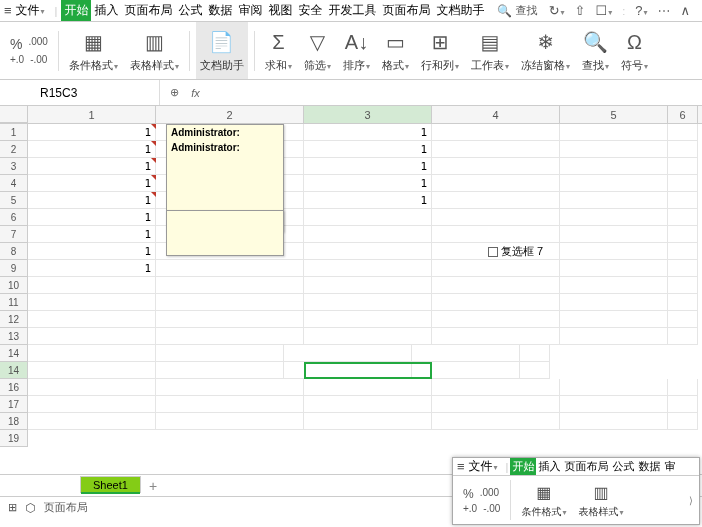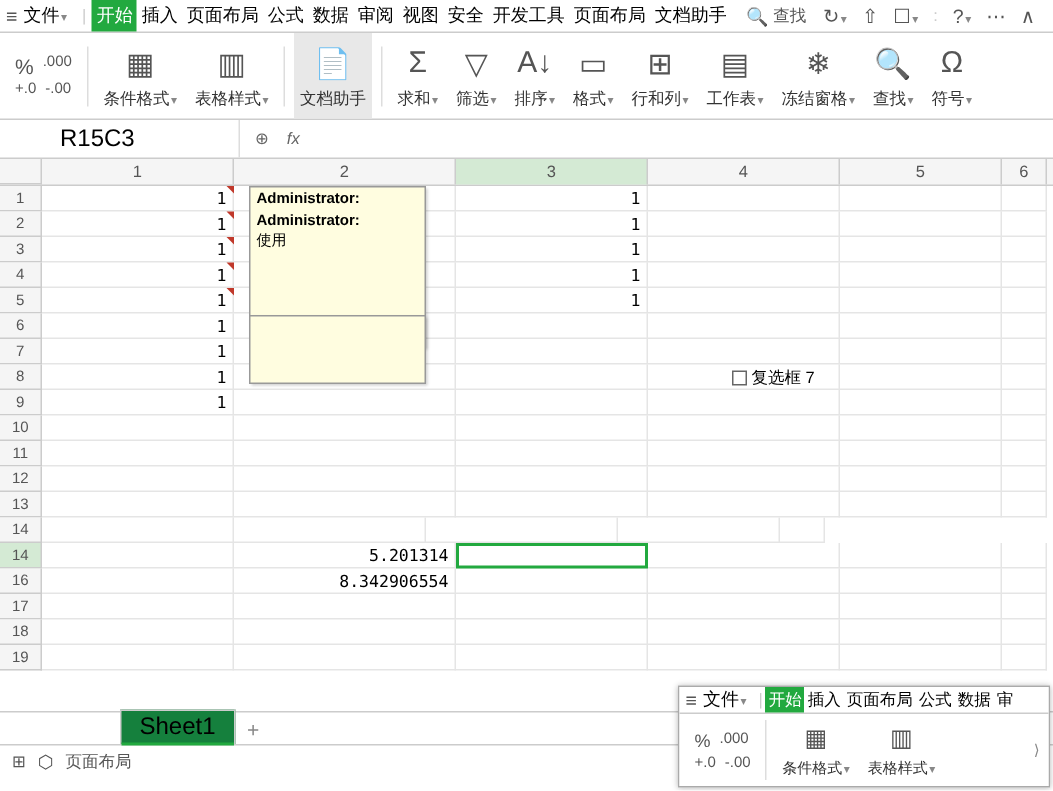--- a/index.html
+++ b/index.html
@@ -16,41 +16,41 @@
 .icon-small { font-size: 13px; color: #555; }
 .ribbon { height: 58px; border-bottom: 1px solid #ccc; display: flex; align-items: center; padding: 0 6px; gap: 4px; background: #fff; }
 .ribbon-group { display: flex; flex-direction: column; align-items: center; justify-content: center; height: 100%; padding: 0 4px; }
 .ribbon-group .big-icon { font-size: 20px; color: #555; height: 28px; display: flex; align-items: center; justify-content: center; }
 .ribbon-group .lbl { font-size: 11px; color: #333; margin-top: 2px; white-space: nowrap; }
 .ribbon-group.active { background: #e8e8e8; }
 .ribbon-sep { width: 1px; height: 40px; background: #ddd; margin: 0 2px; }
 .decimal-group { display: flex; flex-direction: column; gap: 2px; padding: 0 4px; }
 .decimal-row { display: flex; gap: 6px; font-size: 10px; color: #555; }
 .formula-bar { height: 26px; border-bottom: 1px solid #ccc; display: flex; align-items: center; background: #fff; }
-.name-box { width: 160px; border-right: 1px solid #ddd; height: 100%; display: flex; align-items: center; padding-left: 40px; font-size: 16px; }
+.name-box { width: 160px; border-right: 1px solid #ddd; height: 100%; display: flex; align-items: center; padding-left: 40px; font-size: 12px; }
 .fx-area { display: flex; align-items: center; padding-left: 10px; gap: 12px; color: #666; }
 .grid-area { position: relative; height: 368px; overflow: hidden; }
 .col-headers { display: flex; height: 18px; border-bottom: 1px solid #ccc; background: #f5f5f5; }
 .corner { width: 28px; border-right: 1px solid #ccc; border-bottom: 1px solid #ccc; background: #f5f5f5; flex-shrink: 0; }
 .col-h { border-right: 1px solid #ccc; text-align: center; font-size: 11px; line-height: 18px; color: #555; flex-shrink: 0; }
 .col-h.selected { background: #d4ead4; }
 .rows { display: flex; }
 .row-headers { width: 28px; flex-shrink: 0; }
 .row-h { height: 17px; border-right: 1px solid #ccc; border-bottom: 1px solid #ccc; background: #f5f5f5; text-align: center; font-size: 10px; line-height: 17px; color: #555; }
 .row-h.selected { background: #d4ead4; }
 .cells { position: relative; }
 .cell-row { display: flex; height: 17px; }
 .cell { border-right: 1px solid #e5e5e5; border-bottom: 1px solid #e5e5e5; font-size: 11px; line-height: 17px; padding-right: 4px; text-align: right; font-family: "SimSun", monospace; flex-shrink: 0; overflow: hidden; }
 .comment-mark { position: absolute; width: 0; height: 0; border-top: 5px solid #c0392b; border-left: 5px solid transparent; }
 .comment-box { position: absolute; background: #fffde0; border: 1px solid #999; font-size: 10px; padding: 2px 4px; font-family: "SimSun", monospace; box-shadow: 1px 1px 2px rgba(0,0,0,0.2); }
 .selection { position: absolute; border: 2px solid #22a93f; pointer-events: none; }
 .checkbox-ctrl { position: absolute; font-size: 11px; display: flex; align-items: center; gap: 3px; }
 .checkbox-ctrl .box { width: 10px; height: 10px; border: 1px solid #666; }
 .sheet-tabs { height: 22px; border-top: 1px solid #ccc; display: flex; align-items: center; padding-left: 80px; background: #fff; }
-.sheet-tab { padding: 2px 12px; border: 1px solid #ccc; border-bottom: none; font-size: 16px; background: #15803d; position: relative; top: -1px; }
+.sheet-tab { padding: 2px 12px; border: 1px solid #ccc; border-bottom: none; font-size: 11px; background: #84cc16; position: relative; top: -1px; }
 .sheet-tab .underline { height: 2px; background: #22a93f; position: absolute; bottom: -1px; left: 0; right: 0; }
 .plus-tab { margin-left: 8px; color: #888; font-size: 14px; }
 .statusbar { height: 22px; border-top: 1px solid #ccc; display: flex; align-items: center; padding: 0 8px; background: #fff; font-size: 11px; color: #555; gap: 8px; }
 .statusbar .shield { font-size: 12px; }
 .mini-window { position: absolute; right: 2px; bottom: 2px; width: 248px; height: 68px; background: #fff; border: 1px solid #aaa; box-shadow: 0 0 4px rgba(0,0,0,0.3); }
 .mini-window .menubar { height: 18px; }
 .mini-window .ribbon { height: 48px; border-bottom: none; }
 .mini-window .tab { font-size: 11px; padding: 1px 2px; }
 .mini-window .ribbon-group .big-icon { font-size: 16px; height: 22px; }
 .mini-window .ribbon-group .lbl { font-size: 10px; }
@@ -201,21 +201,20 @@
 
       <div class="comment-mark" style="left:123px;top:0"></div>
       <div class="comment-mark" style="left:123px;top:17px"></div>
       <div class="comment-mark" style="left:123px;top:34px"></div>
       <div class="comment-mark" style="left:123px;top:51px"></div>
       <div class="comment-mark" style="left:123px;top:68px"></div>
 
       <div class="comment-box" style="left:138px;top:0;width:118px;height:108px">
         <div style="font-weight:bold">Administrator:</div>
         <div style="font-weight:bold;margin-top:4px">Administrator:</div>
-        <div>使用</div>
       </div>
       <div class="comment-box" style="left:138px;top:86px;width:118px;height:46px"></div>
 
       <div class="checkbox-ctrl" style="left:460px;top:120px">
         <span class="box"></span>
         <span>复选框 7</span>
       </div>
     <div class="cell-row">
           <div class="cell" style="width: 128px;">1</div>
           <div class="cell" style="width: 148px;"></div>
@@ -322,29 +321,20 @@
         </div>
         <div class="cell-row">
           <div class="cell" style="width: 128px;"></div>
           <div class="cell" style="width: 128px;"></div>
           <div class="cell" style="width: 128px;"></div>
           <div class="cell" style="width: 108px;"></div>
           <div class="cell" style="width: 30px;"></div>
         </div>
         <div class="cell-row">
           <div class="cell" style="width: 128px;"></div>
-          <div class="cell" style="width: 148px;">5.201314</div>
-          <div class="cell" style="width: 128px;"></div>
-          <div class="cell" style="width: 128px;"></div>
-          <div class="cell" style="width: 108px;"></div>
-          <div class="cell" style="width: 30px;"></div>
-        </div>
-        <div class="cell-row">
-          <div class="cell" style="width: 128px;"></div>
-          <div class="cell" style="width: 148px;">8.342906554</div>
           <div class="cell" style="width: 128px;"></div>
           <div class="cell" style="width: 128px;"></div>
           <div class="cell" style="width: 108px;"></div>
           <div class="cell" style="width: 30px;"></div>
         </div>
         <div class="cell-row">
           <div class="cell" style="width: 128px;"></div>
           <div class="cell" style="width: 148px;"></div>
           <div class="cell" style="width: 128px;"></div>
           <div class="cell" style="width: 128px;"></div>

